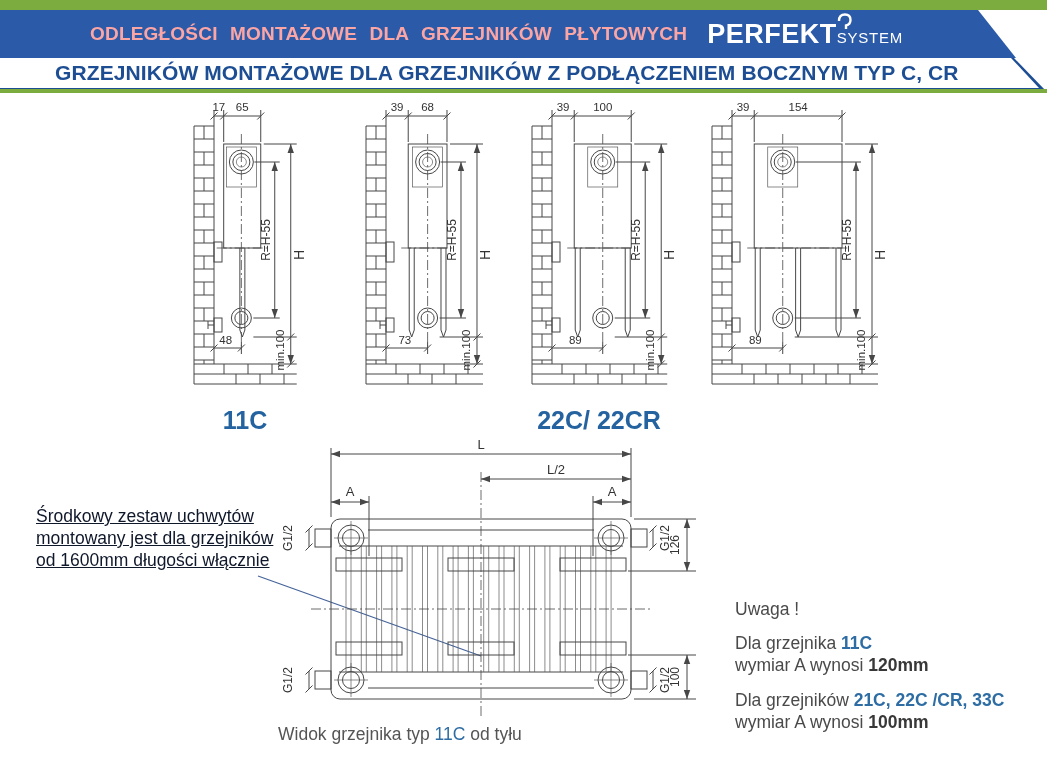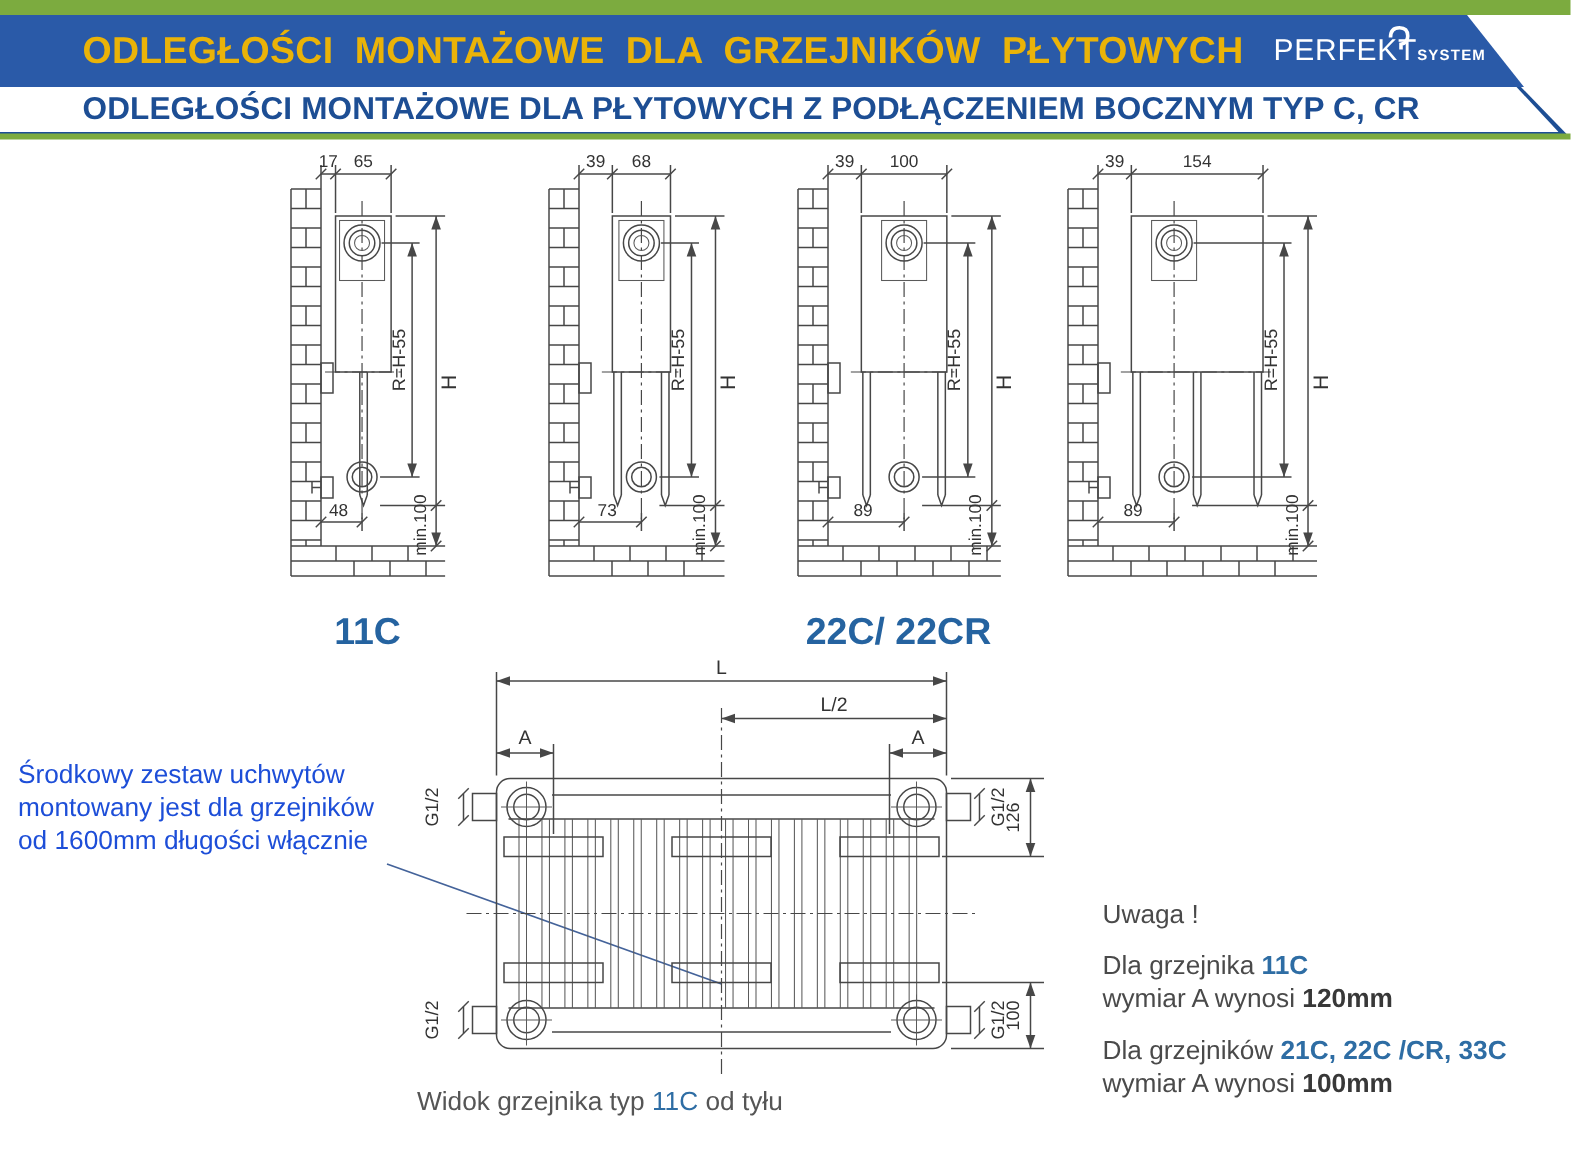--- a/index.html
+++ b/index.html
@@ -3,42 +3,42 @@
 <meta charset="utf-8">
 <style>
   html,body{margin:0;padding:0;background:#fff;}
   .page{position:relative;width:1053px;height:769px;background:#fff;overflow:hidden;
         font-family:"Liberation Sans",sans-serif;}
   
   .green-strip{position:absolute;left:0;top:0;width:1047px;height:10px;background:#7cab3f;}
   .ribbon-blue{position:absolute;left:0;top:10px;width:1016px;height:48px;background:#2a5aa8;
       clip-path:polygon(0 0,978px 0,1016px 100%,0 100%);
       display:flex;align-items:center;padding-left:55px;box-sizing:border-box;}
-  .ribbon-blue .title{color:#eab308;font-size:25px;font-weight:bold;word-spacing:7px;letter-spacing:.2px;white-space:nowrap;}
+  .ribbon-blue .title{color:#fca5a5;font-size:19px;font-weight:bold;word-spacing:7px;letter-spacing:.2px;white-space:nowrap;margin-left:35px;}
   .brand{margin-left:20px;color:#fff;display:flex;align-items:baseline;position:relative;}
-  .brand-name{font-size:20px;font-weight:400;letter-spacing:.5px;}
+  .brand-name{font-size:27px;font-weight:700;letter-spacing:.5px;}
   .brand-mark{position:absolute;right:50px;top:-7px;}
-  .brand-sub{font-size:10px;font-weight:bold;letter-spacing:.8px;}
+  .brand-sub{font-size:15px;font-weight:normal;letter-spacing:.8px;}
   .ribbon-white-border{position:absolute;left:0;top:58px;width:1046px;height:33px;background:#1d4e94;
       clip-path:polygon(0 0,1014px 0,1046px 100%,0 100%);}
   .ribbon-white{position:absolute;left:0;top:58px;width:1042px;height:30px;background:#fff;
       clip-path:polygon(0 0,1011px 0,1039px 100%,0 100%);
       display:flex;align-items:center;padding-left:55px;box-sizing:border-box;}
   .ribbon-white span{color:#1d4e94;font-size:21px;font-weight:600;letter-spacing:.1px;white-space:nowrap;}
   .green-line{position:absolute;left:0;top:89px;width:1047px;height:4px;background:#7cab3f;}
   
   .diag-wrap{position:absolute;top:96px;}
   .diag-label{margin-top:-14px;text-align:center;color:#2563a0;font-size:25px;font-weight:bold;}
   svg .ln{stroke:#474747;stroke-width:1;fill:none;}
   svg .thin{stroke:#5a5a5a;stroke-width:.7;fill:none;}
   svg .dash{stroke:#474747;stroke-width:.8;fill:none;stroke-dasharray:10 3 2 3;}
   svg text{font-family:"Liberation Sans",sans-serif;fill:#333;}
   
-  .note-left{position:absolute;left:12px;top:505px;width:260px;color:#1d4ed8;
-      font-size:17.5px;line-height:22px;}
+  .note-left{position:absolute;left:36px;top:505px;width:260px;color:#0f172a;
+      font-size:17.5px;line-height:22px;text-decoration:underline;}
   .caption{position:absolute;left:278px;top:724px;width:450px;text-align:left;
       color:#555;font-size:17.5px;}
   .caption .typ{color:#2e6da4;}
   .notice{position:absolute;left:735px;top:598px;width:300px;color:#4a4a4a;
       font-size:17.5px;line-height:22px;}
   .notice .title{display:block;margin-bottom:12px;}
   .notice .item{display:block;margin-bottom:13px;}
   .notice .typ{color:#2e6da4;font-weight:bold;}
   .notice .val{color:#383838;font-weight:bold;}
   #leader{position:absolute;left:252px;top:570px;pointer-events:none;}
@@ -56,21 +56,21 @@
       <span class="brand-name">PERFEKT</span>
       <svg class="brand-mark" width="16" height="20" viewBox="0 0 16 20">
         <path d="M2 9 Q2 2.5 8 2.5 Q13.5 2.5 13.5 8 Q13.5 12.5 9 13.5 L9 17" fill="none" stroke="#fff" stroke-width="2.4"></path>
       </svg>
       <span class="brand-sub">SYSTEM</span>
     </span>
   </div>
 
   <div class="ribbon-white-border"></div>
   <div class="ribbon-white">
-    <span>ODLEGŁOŚCI MONTAŻOWE DLA PŁYTOWYCH Z PODŁĄCZENIEM BOCZNYM TYP C, CR</span>
+    <span>GRZEJNIKÓW MONTAŻOWE DLA GRZEJNIKÓW Z PODŁĄCZENIEM BOCZNYM TYP C, CR</span>
   </div>
   <div class="green-line"></div>
 
   <div id="side-row"></div>
 
   <div class="note-left">
     <span>Środkowy zestaw uchwytów</span><br>
     <span>montowany jest dla grzejników</span><br>
     <span>od 1600mm długości włącznie</span>
   </div>

